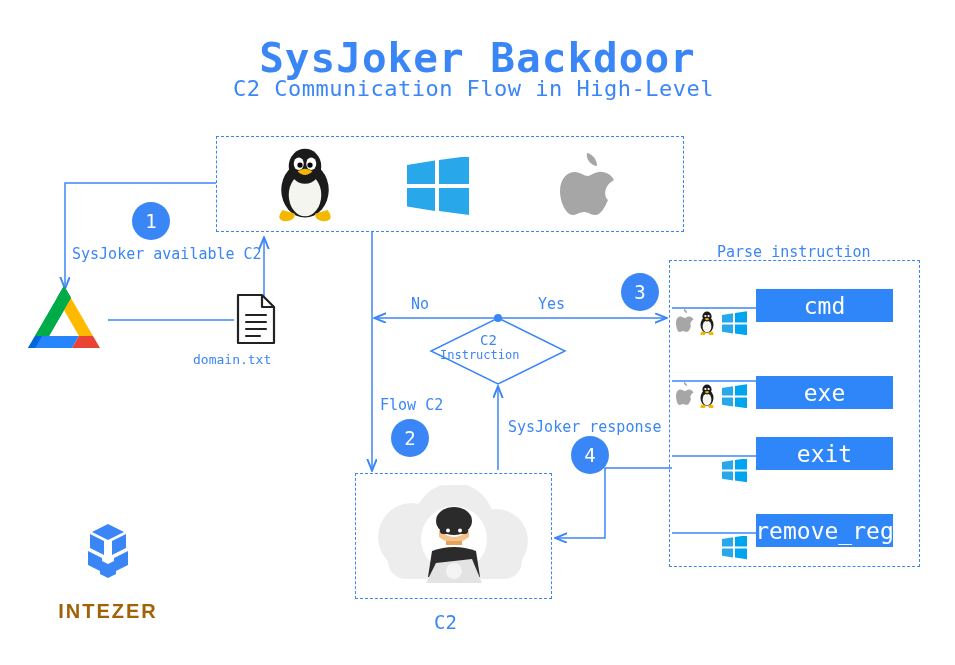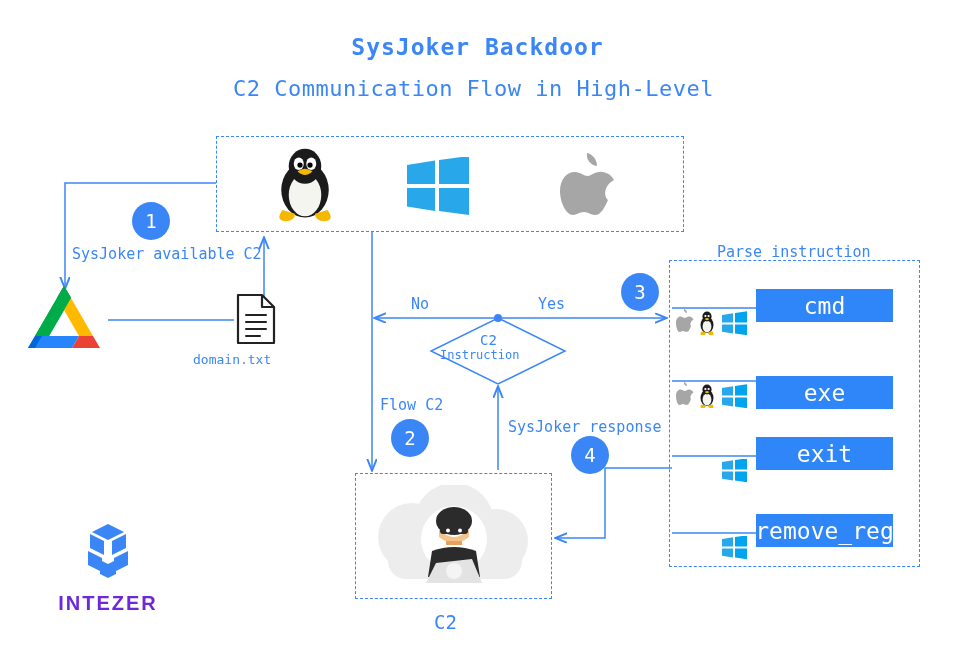--- a/index.html
+++ b/index.html
@@ -1,21 +1,21 @@
 <!DOCTYPE html>
 <html><head>
 <meta charset="utf-8">
 <style>
   html,body{margin:0;padding:0;background:#ffffff;}
   body{width:955px;height:665px;position:relative;overflow:hidden;
        font-family:"DejaVu Sans Mono","Liberation Mono",monospace;}
   .abs{position:absolute;}
   
   #title{left:0;top:34px;width:955px;text-align:center;color:#3B86F7;
-         font-size:23px;font-weight:bold;letter-spacing:1px;}
+         font-size:41px;font-weight:bold;letter-spacing:1px;}
   #subtitle{left:0;top:76px;width:947px;text-align:center;color:#3B86F7;
             font-size:22px;letter-spacing:.5px;}
   
   .dashbox{border:1.6px dashed #3B86F7;box-sizing:border-box;}
   #os-box{left:216px;top:136px;width:468px;height:96px;}
   #c2-box{left:355px;top:473px;width:197px;height:126px;}
   #parse-box{left:669px;top:260px;width:251px;height:307px;}
   
   .lbl{color:#3B86F7;font-size:15px;white-space:nowrap;}
   #lbl-resolve{left:72px;top:245px;}
@@ -35,23 +35,23 @@
   #badge3{left:621px;top:273px;}
   #badge4{left:571px;top:436px;}
   
   .cmdbox{background:#2F86F9;color:#ffffff;display:flex;align-items:center;
           justify-content:center;font-size:23px;height:33px;width:137px;left:756px;}
   #cmd0{top:289px;} #cmd1{top:376px;} #cmd2{top:437px;} #cmd3{top:514px;}
   
   #wires{left:0;top:0;width:955px;height:665px;pointer-events:none;}
   
   #intezer{left:58px;top:522px;width:100px;}
-  #intezer-word{color:#6d28d9;font-family:"Liberation Sans",sans-serif;
+  #intezer-word{color:#a16207;font-family:"Liberation Sans",sans-serif;
                 font-size:20px;font-weight:bold;letter-spacing:2px;text-align:center;
-                margin-top:4px;}
+                margin-top:12px;}
 </style>
 </head>
 <body>
 
 <div class="abs" id="title">SysJoker Backdoor</div>
 <div class="abs" id="subtitle">C2 Communication Flow in High-Level</div>
 
 <svg class="abs" id="wires" viewBox="0 0 955 665">
   <defs>
     <marker id="ah" markerWidth="9" markerHeight="9" refX="7.5" refY="3.2" orient="auto">

